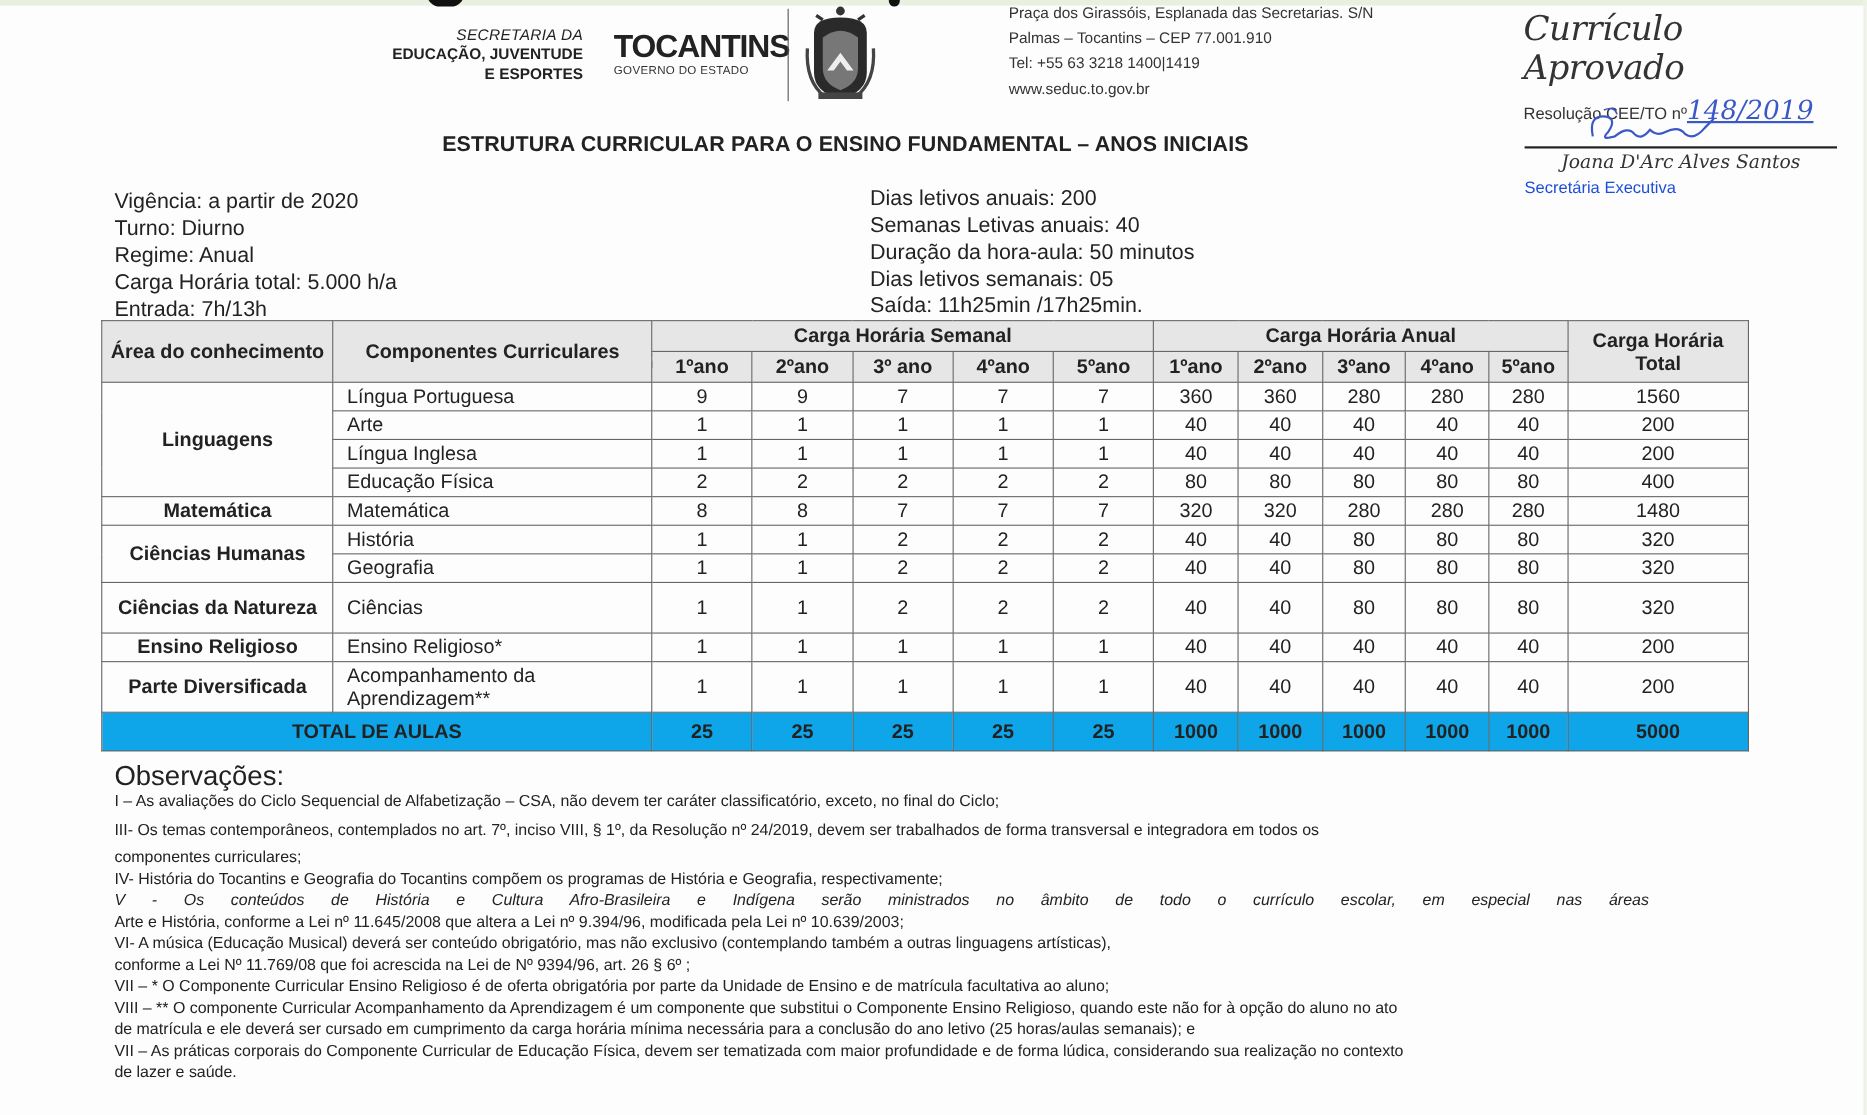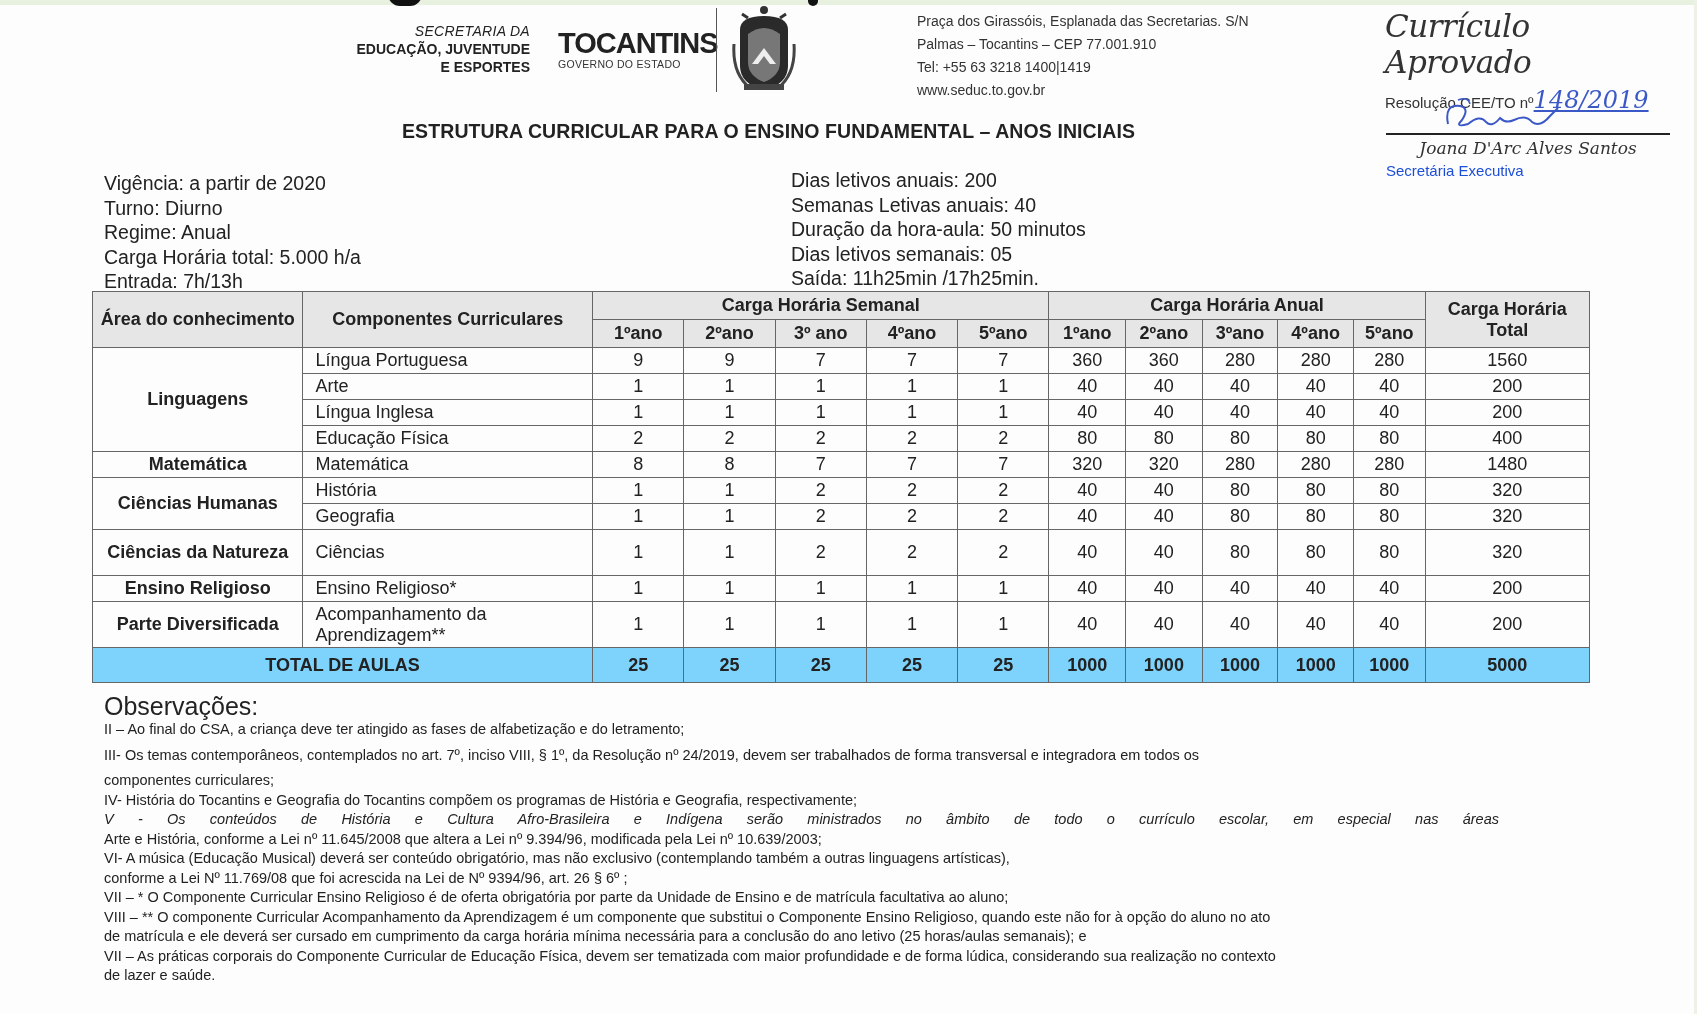--- a/index.html
+++ b/index.html
@@ -12,42 +12,42 @@
   .topglyph { position:absolute; top:-14px; height:20px; background:#111; border-radius:0 0 12px 12px; }
   
   .sec { position:absolute; left:330px; top:22px; width:200px; text-align:right; line-height:18px; color:#222; }
   .sec .l1 { font-size:14px; letter-spacing:.3px;font-style:italic; }
   .sec .l2, .sec .l3 { font-size:14px; font-weight:bold; font-stretch:condensed; }
   .gov { position:absolute; left:558px; top:28px; }
   .gov .t1 { font-size:29px; font-weight:bold; letter-spacing:-1px; line-height:30px; }
   .gov .t2 { font-size:10.5px; color:#333; letter-spacing:.3px; }
   .vline { position:absolute; left:716px; top:8px; width:1px; height:84px; background:#555; }
   .crest { position:absolute; left:730px; top:4px; width:68px; height:92px; }
-  .addr { position:absolute; left:917px; top:10px; font-size:14px; line-height:23px; color:#333; }
+  .addr { position:absolute; left:917px; top:0px; font-size:14px; line-height:23px; color:#333; }
   .stamp { position:absolute; left:1385px; top:8px; width:300px; }
   .stamp .big { font-family:"DejaVu Serif", serif; font-style:italic; font-size:31px; color:#333; letter-spacing:-.5px; }
   .stamp .res { font-size:15px; color:#333; margin-top:6px; }
   .stamp .hand { font-family:"DejaVu Serif", serif; font-style:italic; font-size:24px; color:#3b59c6; text-decoration:underline; }
   .sigline { position:absolute; left:1386px; top:133px; width:284px; height:2px; background:#222; }
   .sig { position:absolute; left:1440px; top:94px; width:130px; height:40px; }
   .signame { position:absolute; left:1386px; top:138px; width:284px; text-align:center; font-family:"DejaVu Serif", serif; font-style:italic; font-size:17px; color:#333; }
   .sigrole { position:absolute; left:1386px; top:162px; width:284px; font-size:15px; color:#1d4ed8; }
   .doctitle { position:absolute; left:402px; top:120px; font-size:19.5px; font-weight:bold; letter-spacing:.1px; }
   .info { position:absolute; font-size:19.5px; line-height:24.5px; color:#222; }
   
   table.grid {
     position:absolute; left:92px; top:291px; width:1498px;
     border-collapse:collapse; font-size:18px; color:#222;
   }
   table.grid td, table.grid th { border:1.6px solid #666; padding:0 4px; text-align:center; }
   table.grid th { background:#e6e6e6; font-weight:bold; font-size:18px; }
   table.grid tr.r { height:26px; }
   table.grid td.comp { text-align:left; padding-left:12px; }
   table.grid td.area { font-weight:bold; }
-  table.grid tr.total td { background:#7dd3fc; font-weight:bold; height:34px; }
+  table.grid tr.total td { background:#0ea5e9; font-weight:bold; height:34px; }
   .obs { position:absolute; left:104px; top:692px; width:1395px; color:#222; }
   .obs .h { font-size:25px; line-height:28px; }
   .obs p { margin:0; font-size:14.5px; line-height:19.5px; }
   .obs p.gap { margin-top:6px; }
   .obs p.just { text-align:justify; text-align-last:justify;font-style:italic; }
   .rightedge { position:absolute; left:1694px; top:0; width:3px; height:1014px; background:#eef2e6; }
 </style>
 </head>
 <body>
 
@@ -308,21 +308,21 @@
         <td>1000</td>
         <td>1000</td>
         <td>1000</td>
         <td>5000</td>
       </tr>
     </tbody>
 </table>
 
 <div class="obs">
   <div class="h">Observações:</div>
-  <p>II – Ao final do CSA, a criança deve ter atingido as fases de alfabetização e do letramento;</p>
+  <p>I – As avaliações do Ciclo Sequencial de Alfabetização – CSA, não devem ter caráter classificatório, exceto, no final do Ciclo;</p>
   <p class="gap">III- Os temas contemporâneos, contemplados no art. 7º, inciso VIII, § 1º, da Resolução nº 24/2019, devem ser trabalhados de forma transversal e integradora em todos os</p>
   <p class="gap">componentes curriculares;</p>
   <p>IV- História do Tocantins e Geografia do Tocantins compõem os programas de História e Geografia, respectivamente;</p>
   <p class="just">V - Os conteúdos de História e Cultura Afro-Brasileira e Indígena serão ministrados no âmbito de todo o currículo escolar, em especial nas áreas</p>
   <p>Arte e História, conforme a Lei nº 11.645/2008 que altera a Lei nº 9.394/96, modificada pela Lei nº 10.639/2003;</p>
   <p>VI- A música (Educação Musical) deverá ser conteúdo obrigatório, mas não exclusivo (contemplando também a outras linguagens artísticas),</p>
   <p>conforme a Lei Nº 11.769/08 que foi acrescida na Lei de Nº 9394/96, art. 26 § 6º ;</p>
   <p>VII – * O Componente Curricular Ensino Religioso é de oferta obrigatória por parte da Unidade de Ensino e de matrícula facultativa ao aluno;</p>
   <p>VIII – ** O componente Curricular Acompanhamento da Aprendizagem é um componente que substitui o Componente Ensino Religioso, quando este não for à opção do aluno no ato</p>
   <p>de matrícula e ele deverá ser cursado em cumprimento da carga horária mínima necessária para a conclusão do ano letivo (25 horas/aulas semanais); e</p>

